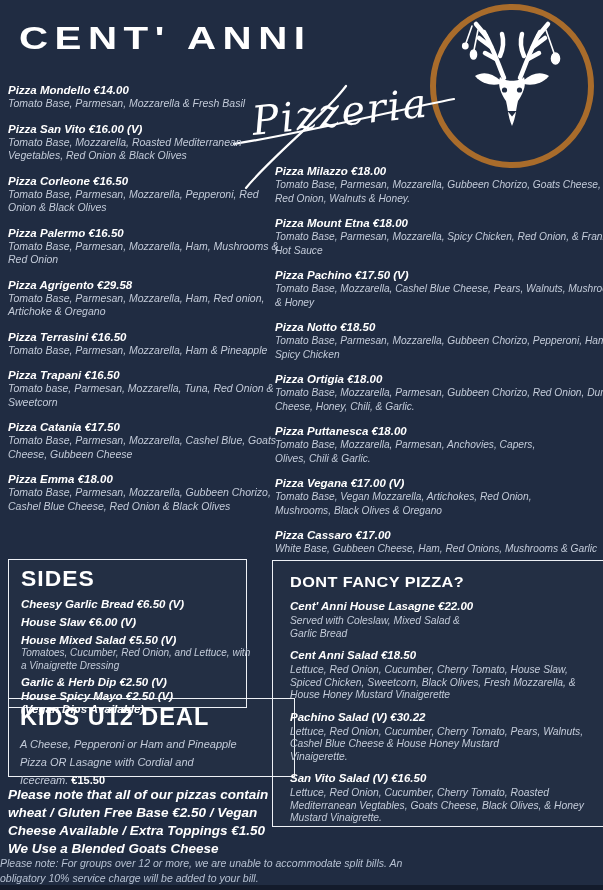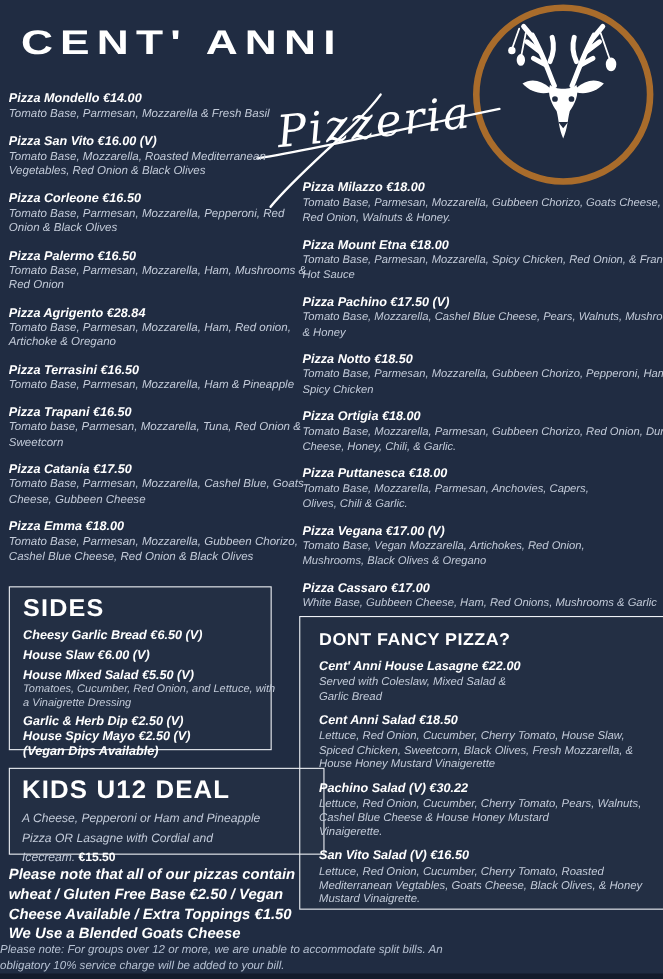--- a/index.html
+++ b/index.html
@@ -34,21 +34,21 @@
   .col-right{left:275px;top:164px;width:330px;}
   .item{margin-bottom:11px;}
   .nm{font-size:11.5px;font-weight:700;font-style:italic;color:#ffffff;line-height:14px;white-space:pre;}
   .ds{font-size:10.5px;font-style:italic;color:#c3cbd9;line-height:13.5px;white-space:pre;}
   .col-right .ds{font-size:10.2px;}
   
   .box{
     position:absolute;border:1.5px solid #eef1f6;box-sizing:border-box;
     background:rgba(255,255,255,0.015);
   }
-  .box-sides{left:8px;top:533px;width:239px;height:149px;padding:6px 12px;}
+  .box-sides{left:8px;top:559px;width:239px;height:149px;padding:6px 12px;}
   .box-kids{left:8px;top:698px;width:287px;height:79px;padding:5px 11px;}
   .box-notpizza{left:272px;top:560px;width:356px;height:267px;padding:12px 17px;}
   .box-h{
     font-weight:900;color:#ffffff;letter-spacing:1px;white-space:nowrap;
     transform-origin:left center;margin:0;
   }
   .h-sides{font-size:22px;line-height:25px;margin-bottom:6px;transform:scaleX(1.04);}
   .h-kids{font-size:23px;line-height:26px;margin-bottom:4px;transform:scaleX(1.02);}
   .h-notpizza{font-size:15.5px;line-height:18px;letter-spacing:.4px;margin-bottom:8px;transform:scaleX(1.05);}
   .side-item{margin-bottom:4px;}
@@ -145,21 +145,21 @@
       <div class="nm">Pizza Corleone €16.50</div>
       <div class="ds">Tomato Base, Parmesan, Mozzarella, Pepperoni, Red
 Onion &amp; Black Olives</div>
     </div>
   <div class="item">
       <div class="nm">Pizza Palermo €16.50</div>
       <div class="ds">Tomato Base, Parmesan, Mozzarella, Ham, Mushrooms &amp;
 Red Onion</div>
     </div>
   <div class="item">
-      <div class="nm">Pizza Agrigento €28.84</div>
+      <div class="nm">Pizza Agrigento €29.58</div>
       <div class="ds">Tomato Base, Parmesan, Mozzarella, Ham, Red onion,
 Artichoke &amp; Oregano</div>
     </div>
   <div class="item">
       <div class="nm">Pizza Terrasini €16.50</div>
       <div class="ds">Tomato Base, Parmesan, Mozzarella, Ham &amp; Pineapple</div>
     </div>
   <div class="item">
       <div class="nm">Pizza Trapani €16.50</div>
       <div class="ds">Tomato base, Parmesan, Mozzarella, Tuna, Red Onion &amp;

